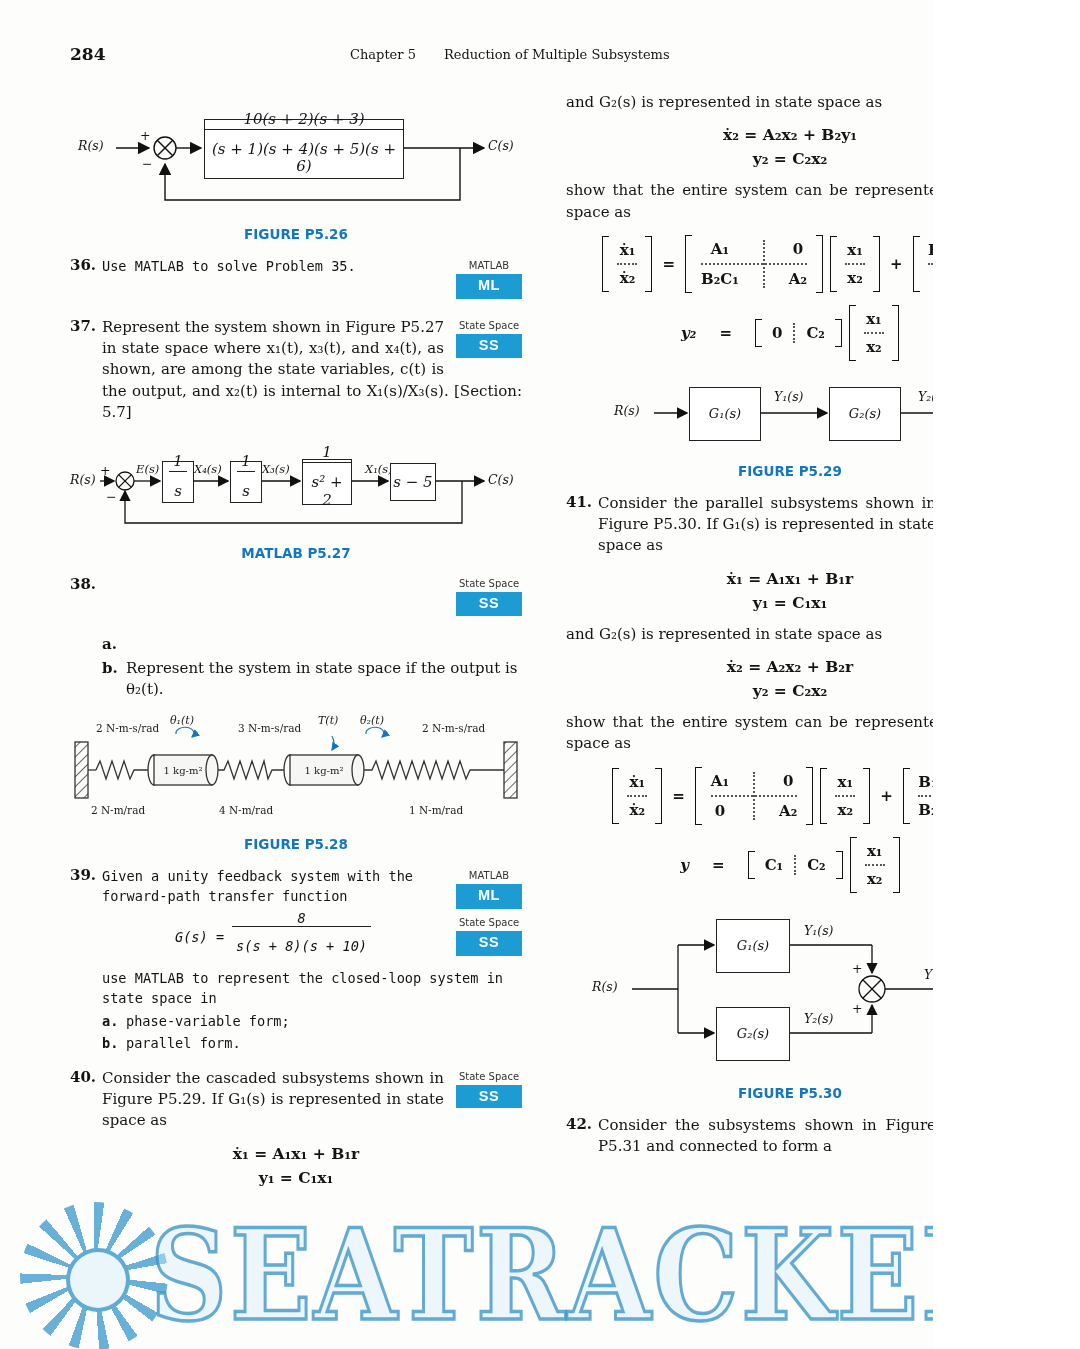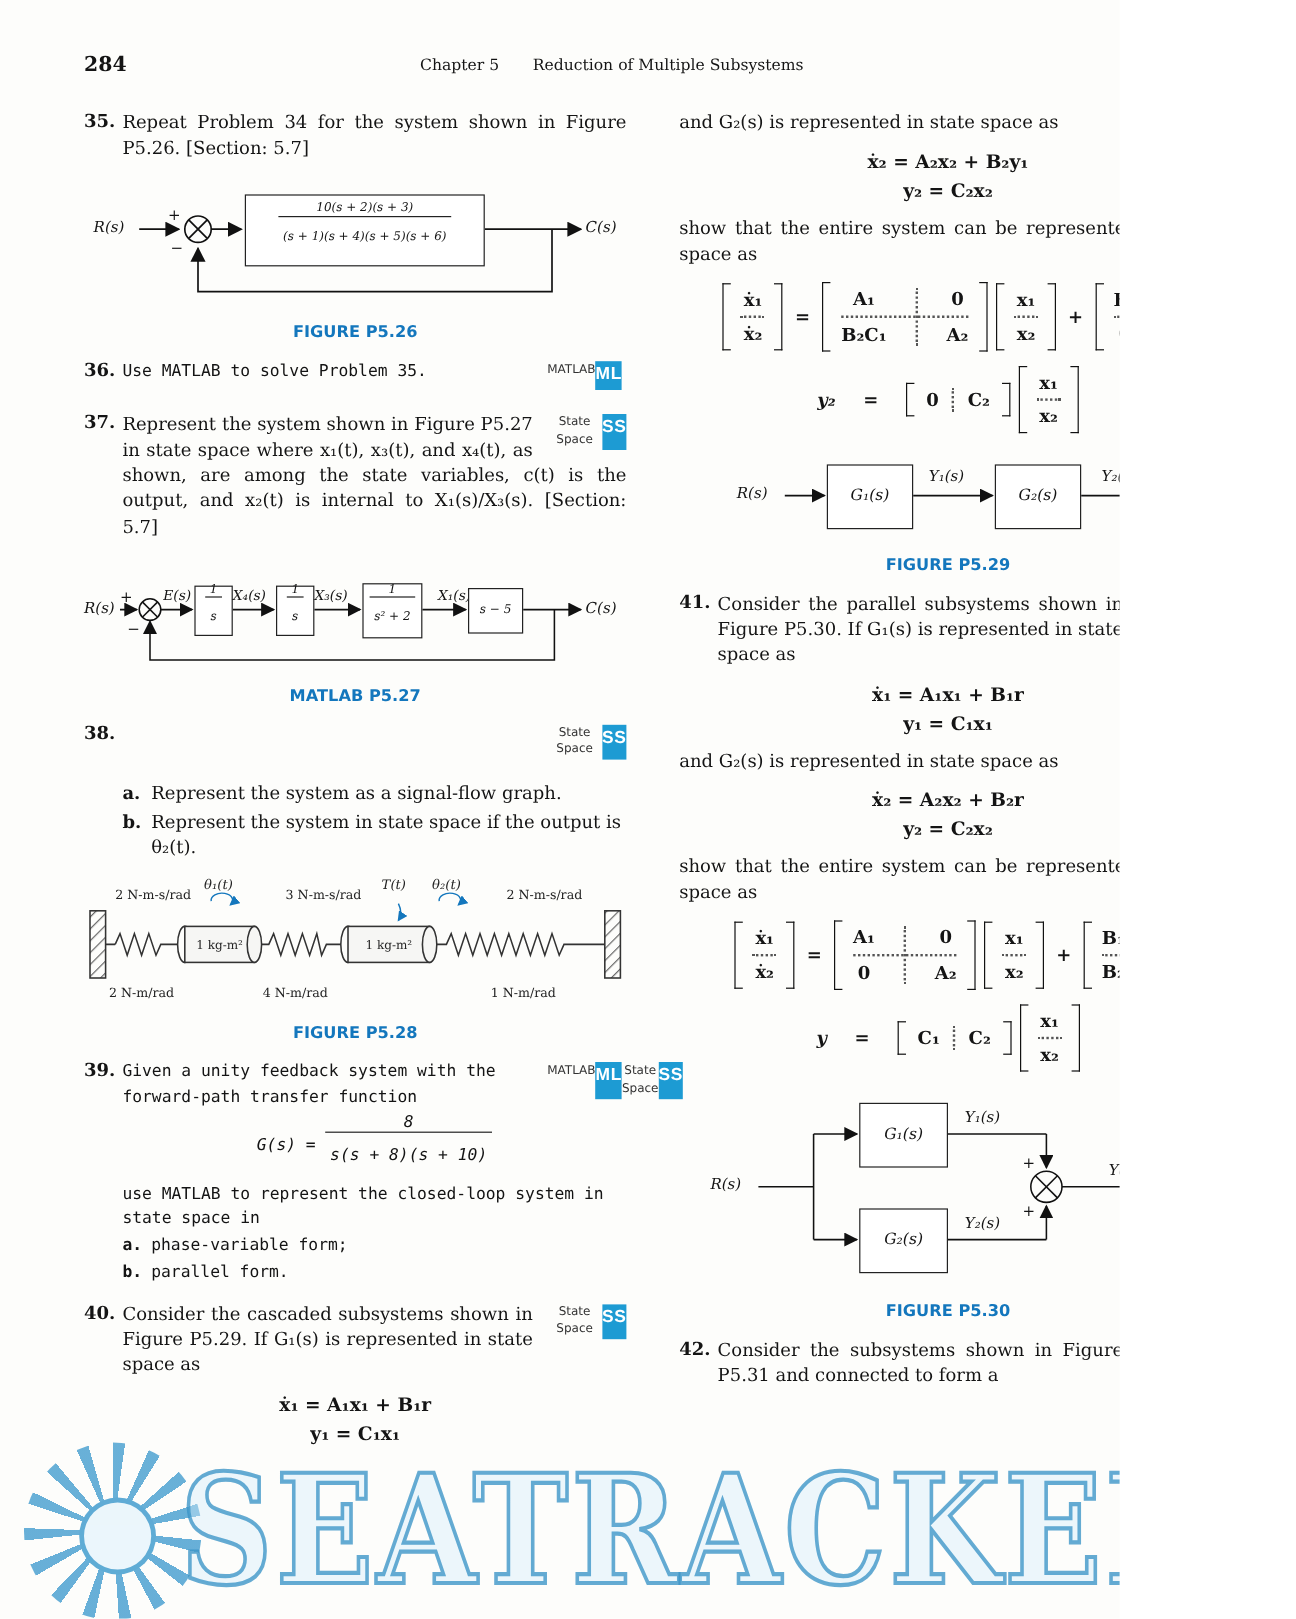--- a/index.html
+++ b/index.html
@@ -12,37 +12,37 @@
 
   .col { position:absolute; top:92px; }
   .col-left  { left:70px;  width:452px; }
   .col-right { left:566px; width:448px; }
 
   .prob { display:flex; margin-bottom:12px; }
   .pnum { flex:0 0 32px; font-weight:bold; }
   .ptext { flex:1; text-align:justify; line-height:1.42; }
   .mono { font-family:"DejaVu Sans Mono","Liberation Mono",monospace; font-size:13.6px; line-height:1.5; text-align:left; }
 
-  .badge { float:right; width:66px; margin:2px 0 6px 12px; display:flex; flex-direction:row; text-align:center; }
+  .badge { float:right; width:66px; margin:2px 0 6px 12px; display:flex; flex-direction:column; text-align:center; }
   .badge-label { font-family:"DejaVu Sans","Liberation Sans",sans-serif; font-size:10px; color:#333; margin-bottom:1px; }
   .badge-box { background:var(--badge_blue,#1d9bd3); color:#fff; font-family:"Liberation Sans",sans-serif;
                font-weight:bold; font-size:14.5px; padding:1px 0 2px; letter-spacing:.5px; }
   .badge-gap { height:6px; }
 
   .subrow { display:flex; margin:3px 0 3px 32px; line-height:1.4; }
   .subnum { font-weight:bold; flex:0 0 24px; }
 
   .fig { position:relative; margin:12px 0 0; }
   .figsvg { position:absolute; left:0; top:0; }
   .figsvg text { font-family:"DejaVu Serif",serif; fill:#222; }
   .flab { position:absolute; font-style:italic; font-size:12.5px; white-space:nowrap; }
   .fsign { position:absolute; font-size:12.5px; }
   .fbox { position:absolute; border:1.4px solid #222; display:flex; align-items:center; justify-content:center;
           font-style:italic; font-size:13px; background:#fff; }
-  .fbox .small { font-size:10px; }
+  .fbox .small { font-size:15px; }
   .frac { display:inline-block; text-align:center; line-height:1.18; }
   .fracnum { display:block; padding:0 4px; }
   .fracden { display:block; border-top:1.3px solid #222; padding:11px 4px; }
   .figcap { text-align:center; font-family:"DejaVu Sans","Liberation Sans",sans-serif; font-weight:bold;
             font-size:13.5px; color:var(--caption_blue,#1477bd); margin:10px 0 14px; }
 
   .eqblock { margin:12px 0; }
   .eqline { text-align:center; font-weight:bold; font-size:15.5px; margin:5px 0; }
   .eqcenter { text-align:center; margin:3px 0; }
   .gfrac { display:inline-flex; align-items:center; gap:8px; font-style:italic; }
@@ -79,24 +79,20 @@
 
 <div class="page">
 
   <div class="pageno">284</div>
   <div class="running-head">
     <span>Chapter 5</span><span class="rh-title">Reduction of Multiple Subsystems</span>
   </div>
 
   <div class="col col-left">
 
-    <div class="prob">
-      <span class="pnum">35.</span>
-      <div class="ptext">Repeat Problem 34 for the system shown in Figure P5.26. [Section: 5.7]</div>
-    </div>
 
     <div class="fig" style="height:112px">
       <svg class="figsvg" width="452" height="112" viewBox="0 0 452 112">
         <defs>
             <marker id="a26" markerWidth="9" markerHeight="9" refX="8" refY="4.5" orient="auto">
               <path d="M0,0L9,4.5L0,9Z" fill="#111"></path>
             </marker>
           </defs>
         <g stroke="#111" stroke-width="1.4" fill="none">
           <line x1="46" y1="44" x2="79" y2="44" marker-end="url(#a26)"></line>
@@ -199,21 +195,20 @@
       <span class="pnum">38.</span>
       <div class="ptext">
         <span class="badge">
           <span class="badge-label">State Space</span>
           <span class="badge-box">SS</span>
         </span>
       </div>
     </div>
     <div class="subrow">
       <span class="subnum">a.</span>
-      <span>Represent the system as a signal-flow graph.</span>
     </div>
     <div class="subrow">
       <span class="subnum">b.</span>
       <span>Represent the system in state space if the output is θ₂(t).</span>
     </div>
 
     <div class="fig" style="height:114px">
       <svg class="figsvg" width="452" height="114" viewBox="0 0 452 114">
         <defs>
           <pattern id="h28" width="7" height="7" patternUnits="userSpaceOnUse" patternTransform="rotate(45)">

